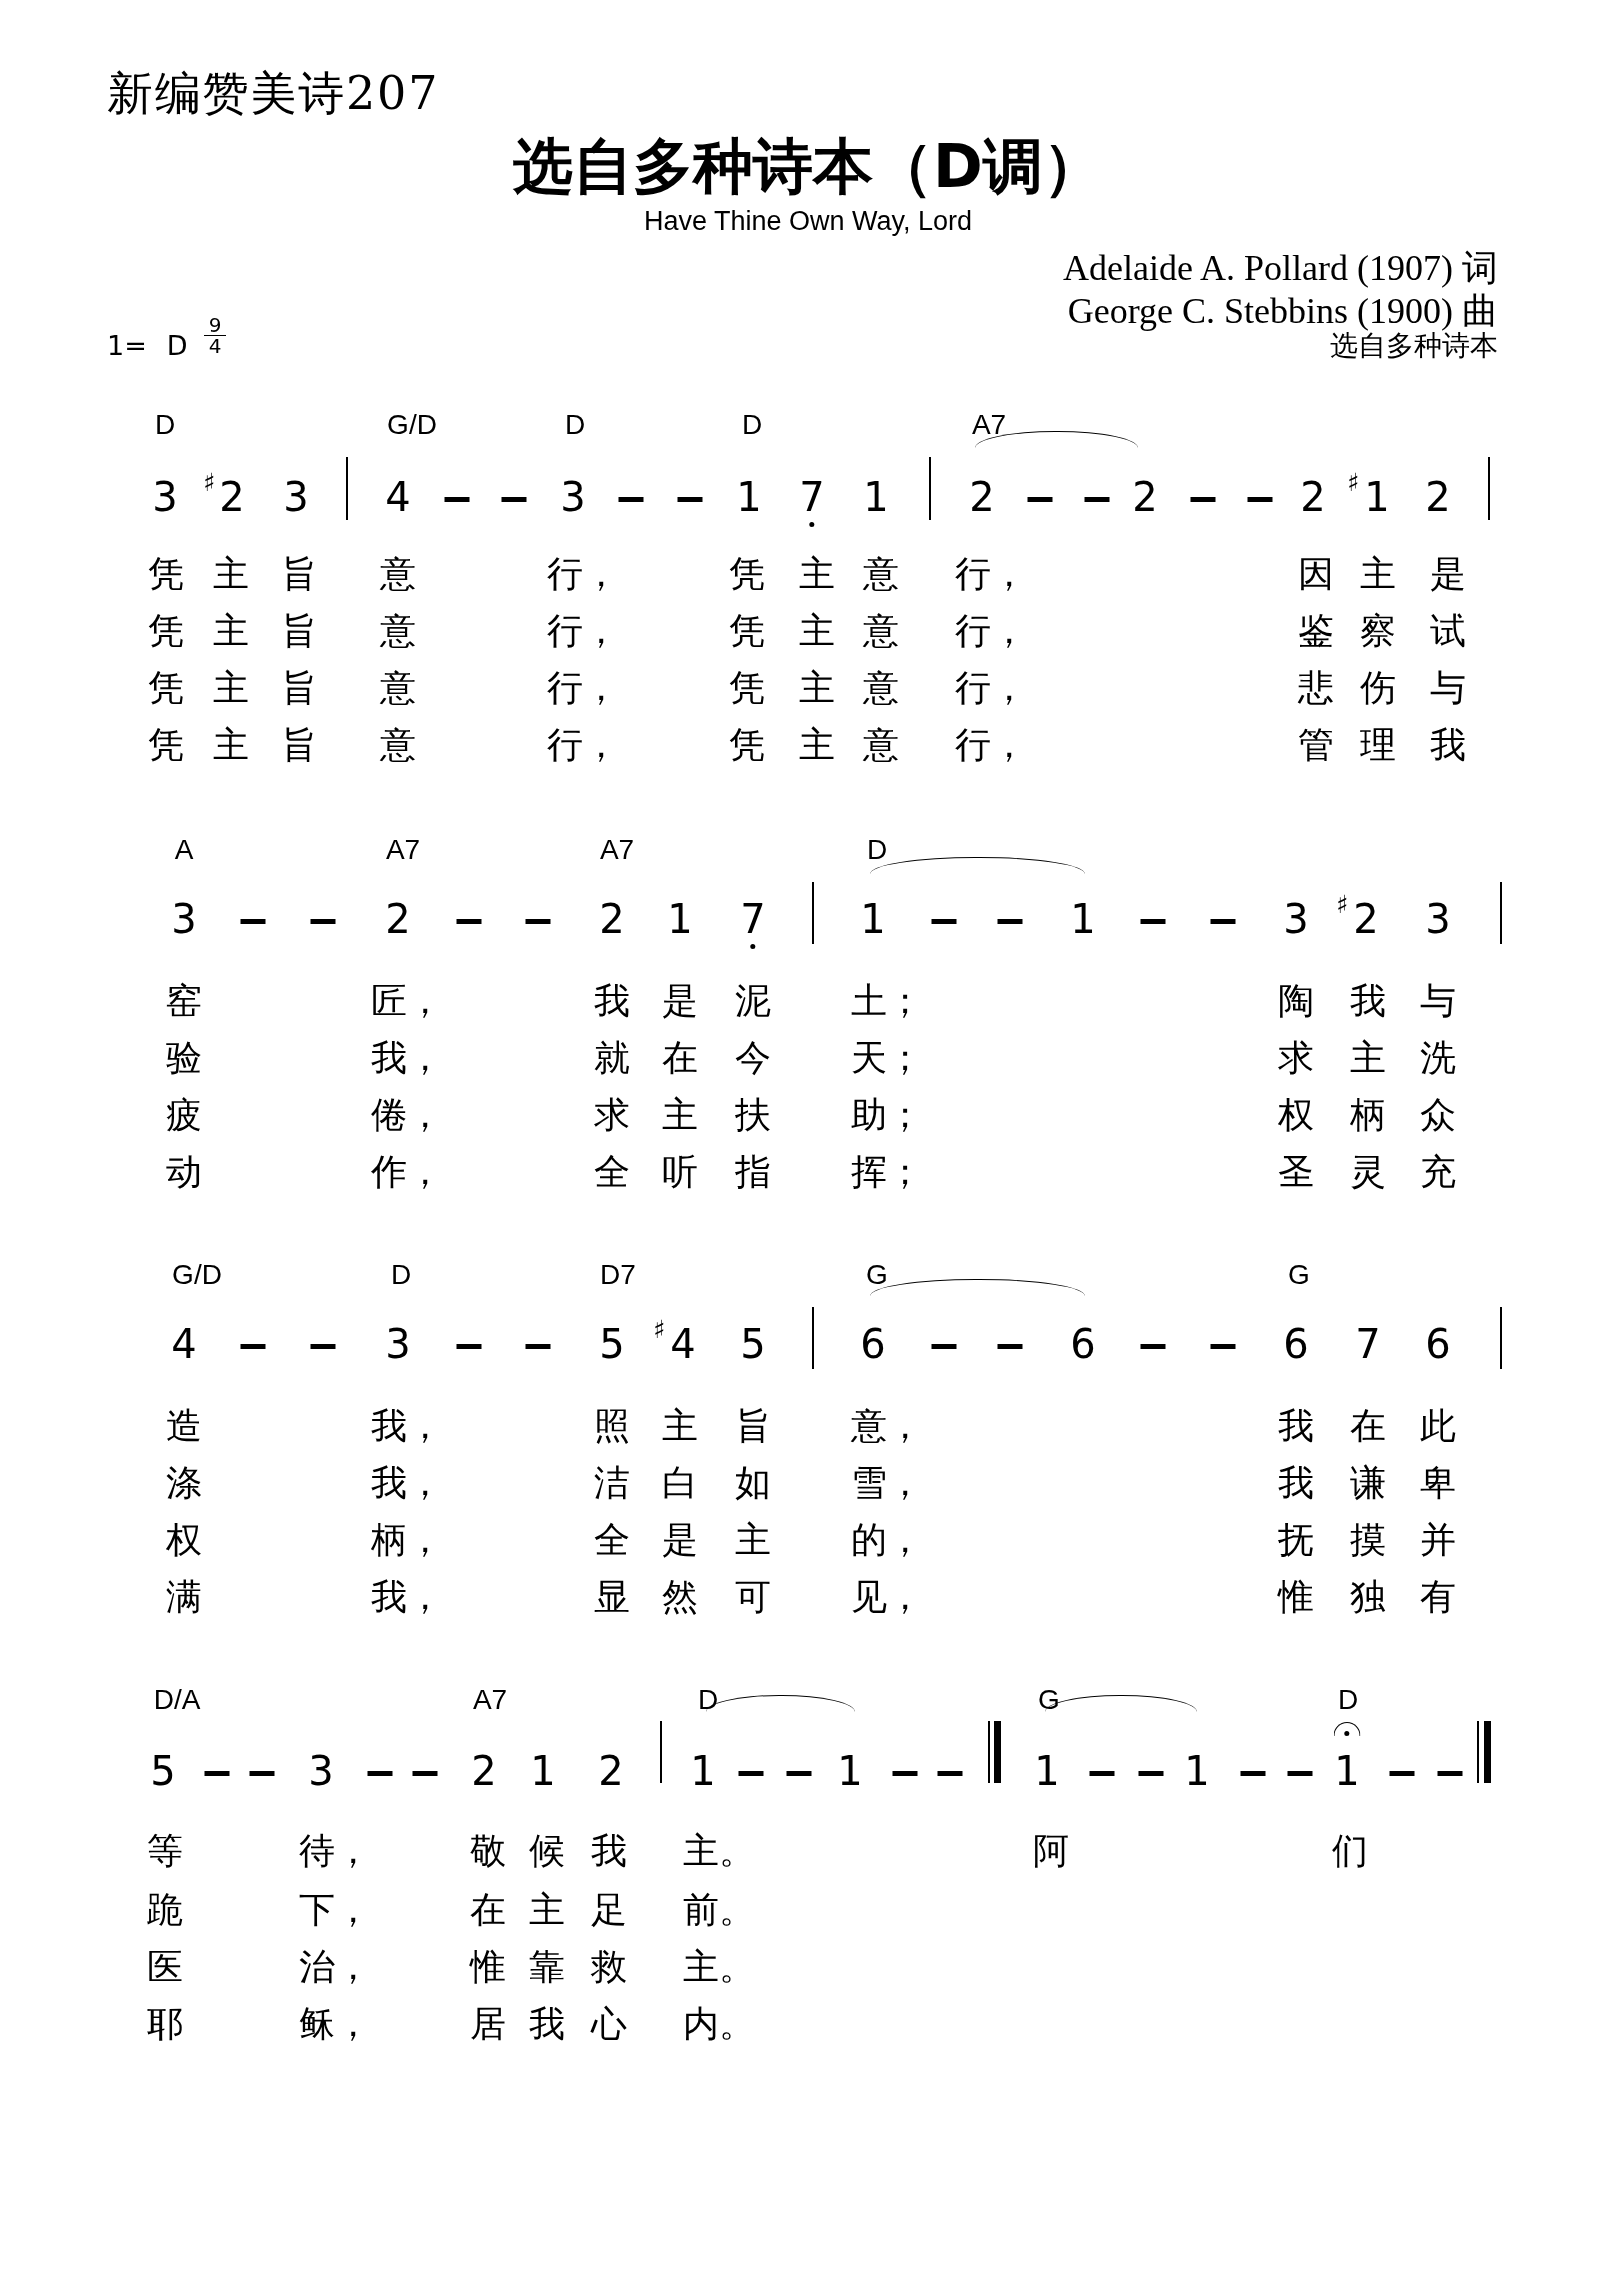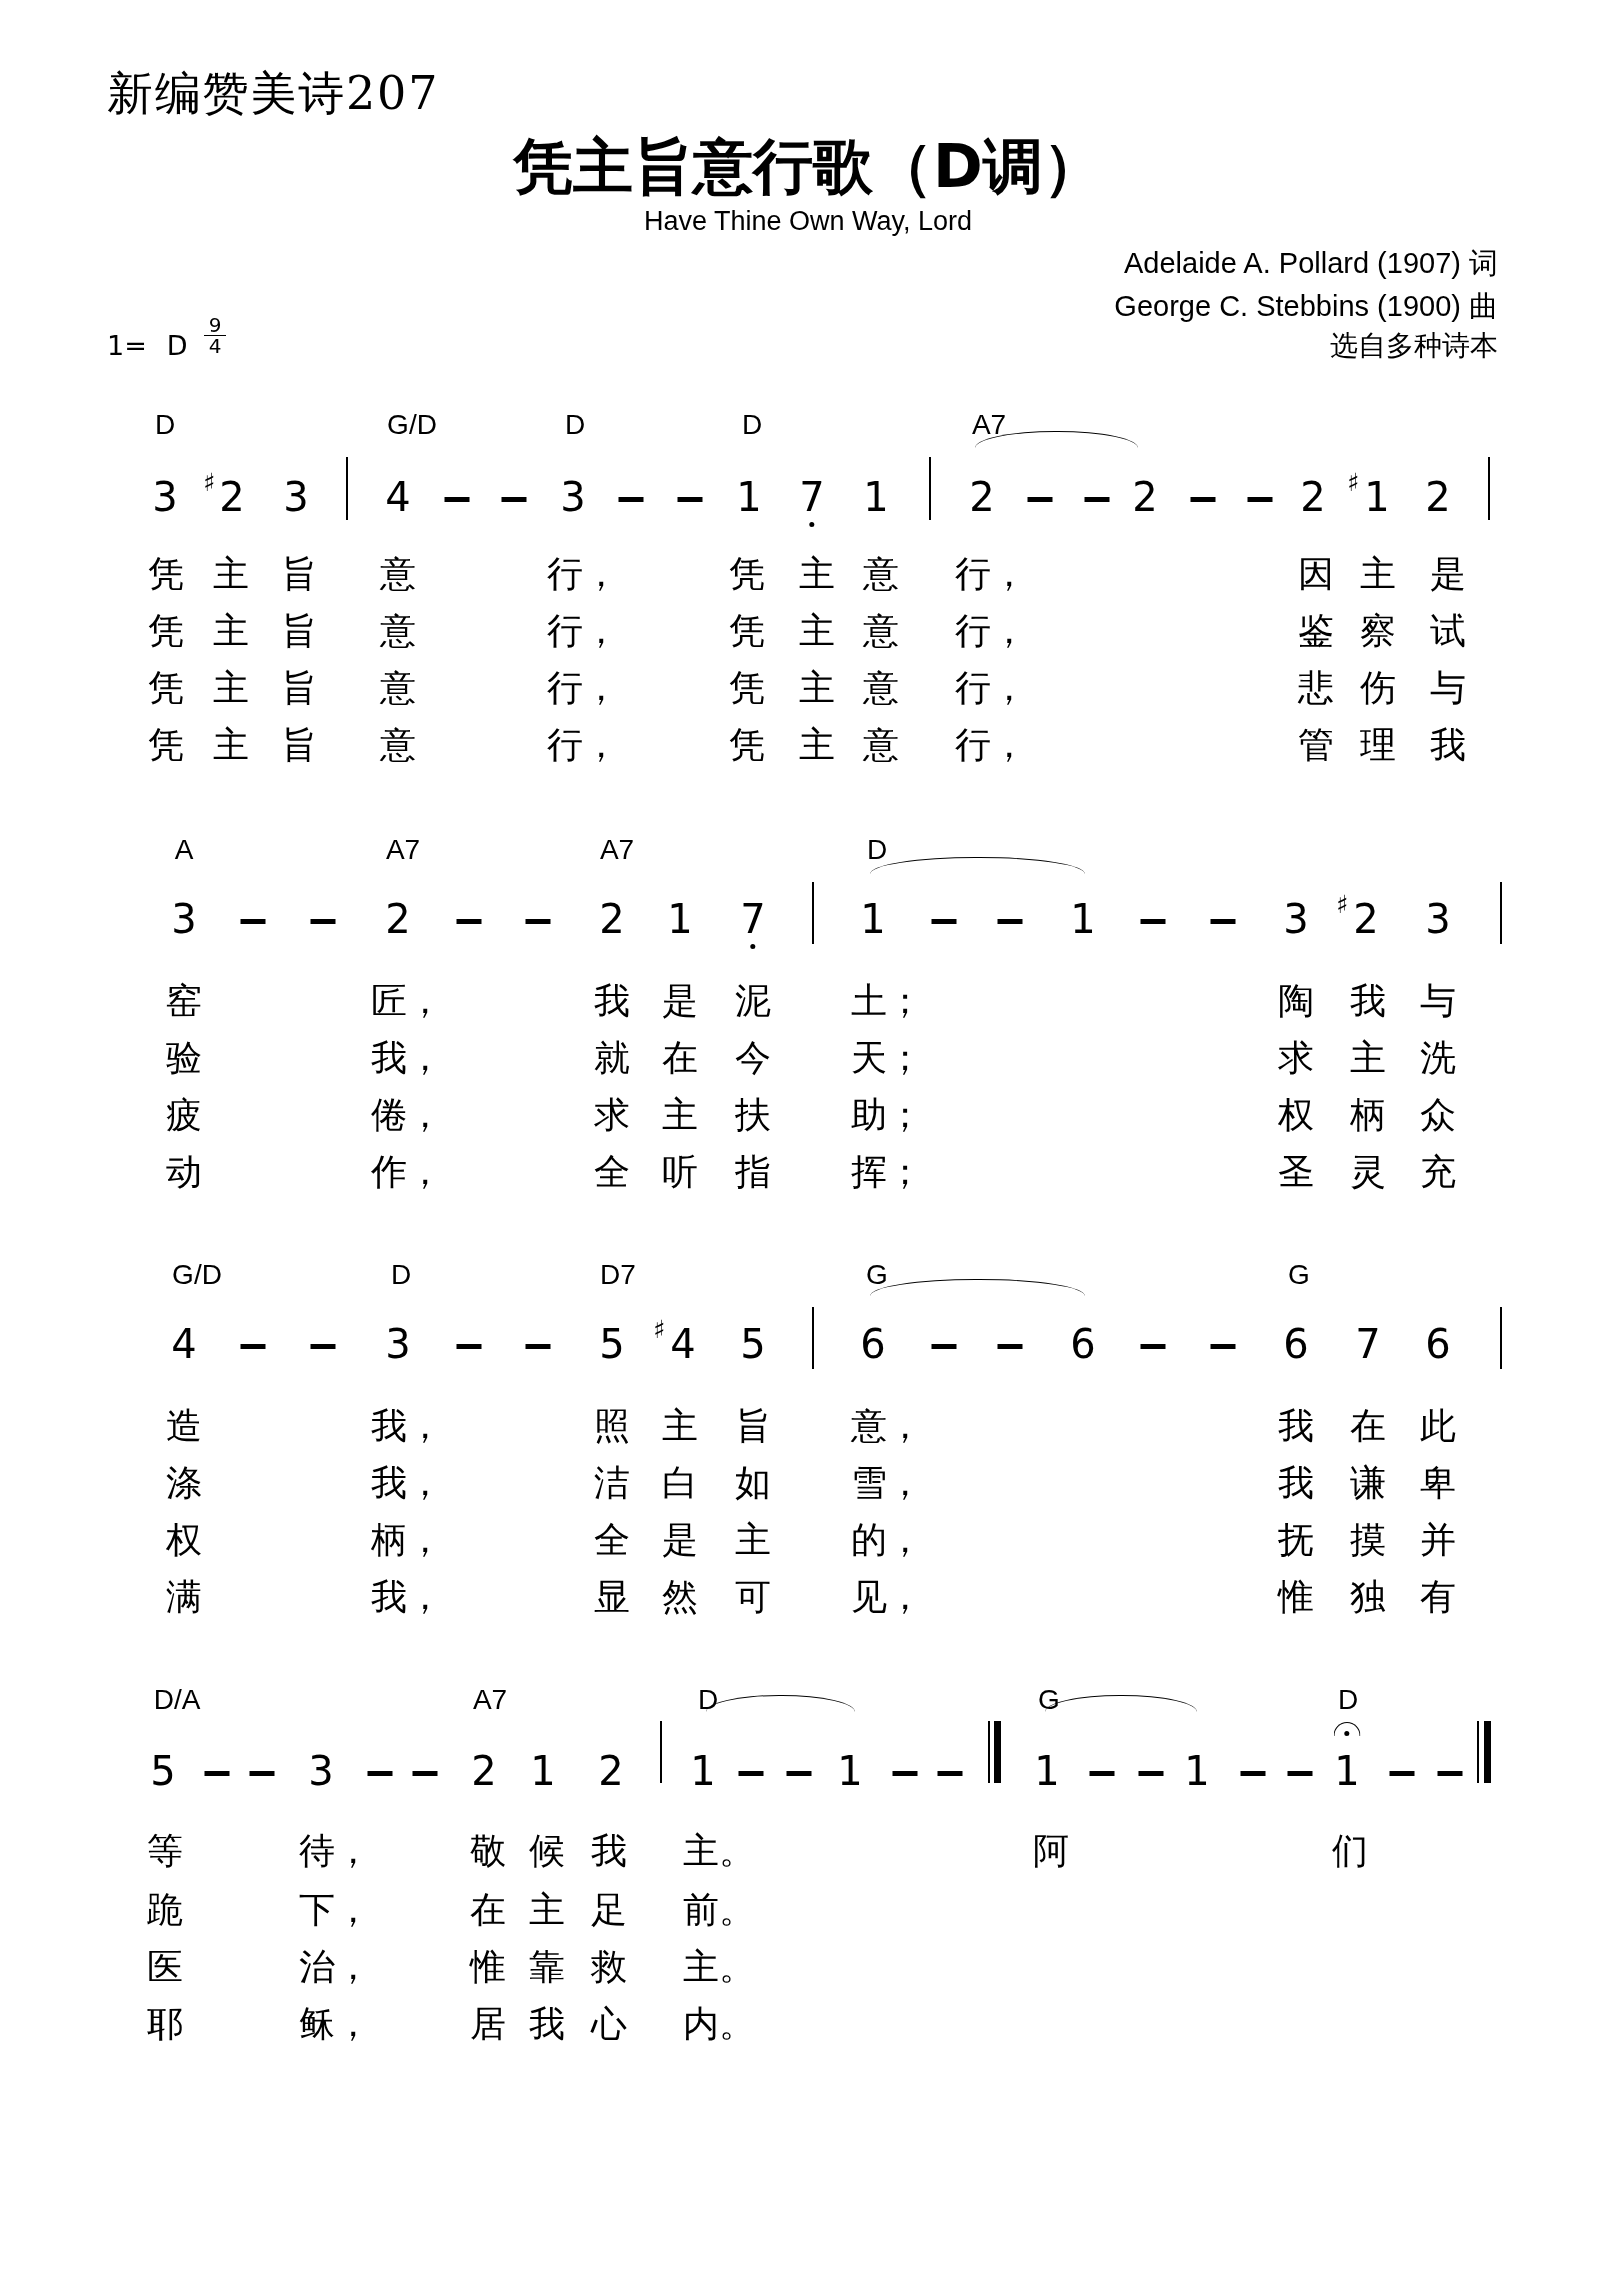--- a/index.html
+++ b/index.html
@@ -1,21 +1,21 @@
 <!DOCTYPE html>
 <html style="font-size:14.5px"><head>
 <meta charset="utf-8">
 <style>
   html, body { margin: 0; padding: 0; background: #ffffff; }
   body { width: 1616px; height: 2285px; position: relative; overflow: hidden; color: #000; }
   .abs { position: absolute; white-space: nowrap; }
   .hymnal { left: 107px; top: 63px; font-family: "DejaVu Serif", "Liberation Serif", serif; font-size: 46px; letter-spacing: 1.8px; }
   .title { left: 0; width: 1616px; top: 127px; text-align: center; font-family: "DejaVu Sans", sans-serif; font-weight: bold; font-size: 60px; }
   .subtitle { left: 0; width: 1616px; top: 206px; text-align: center; font-family: "Liberation Sans", sans-serif; font-size: 27px; }
-  .credit { right: 118px; font-family: Liberation Sans, sans-serif; font-size: 29px; text-align: right; }
+  .credit { right: 118px; font-family: Liberation Serif, serif; font-size: 36px; text-align: right; }
   .credit.c1 { top: 244px; }
   .credit.c2 { top: 287px; }
   .credit.c3 { top: 327px; font-family: "DejaVu Sans", sans-serif; font-size: 28px; }
   .key { left: 107px; top: 330px; font-family: "DejaVu Sans", sans-serif; font-size: 27px; }
   .key .note-d { margin-left: 20px; }
   .timesig { left: 204px; top: 315px; width: 22px; font-family: "DejaVu Sans", sans-serif; font-size: 20px; text-align: center; line-height: 20px; }
   .timesig .num { border-bottom: 1.8px solid #000; display: block; }
   .chord { font-family: "Liberation Sans", sans-serif; font-size: 28px; transform: translateX(-50%); }
   .note { font-family: "DejaVu Sans", sans-serif; font-size: 40px; transform: translateX(-50%); line-height: 40px; }
   .acc { font-family: "DejaVu Sans", sans-serif; font-size: 25px; transform: translateX(-50%); }
@@ -25,21 +25,21 @@
   .bar.thick { width: 7.2px; }
   .lyric { font-family: "DejaVu Sans", sans-serif; font-size: 36px; transform: translateX(-50%); }
   .tie { border-top: 1.8px solid #000; border-radius: 50% 50% 0 0 / 100% 100% 0 0; height: 16.3px; }
   .fermata { width: 25px; height: 12.7px; border: 1.8px solid #000; border-bottom: none; border-radius: 14.5px 14.5px 0 0; transform: translateX(-50%); }
   .fermata-dot { width: 5.4px; height: 5.4px; border-radius: 50%; background: #000; transform: translateX(-50%); }
 </style>
 </head>
 <body>
 
 <div class="abs hymnal">新编赞美诗207</div>
-<div class="abs title">凭主旨意行歌（D调）</div>
+<div class="abs title">选自多种诗本（D调）</div>
 <div class="abs subtitle">Have Thine Own Way, Lord</div>
 <div class="abs credit c1">Adelaide A. Pollard (1907) 词</div>
 <div class="abs credit c2">George C. Stebbins (1900) 曲</div>
 <div class="abs credit c3">选自多种诗本</div>
 <div class="abs key">
   <span>1=</span><span class="note-d">D</span>
 </div>
 <div class="abs timesig">
   <span class="num">9</span>
   <span>4</span>

